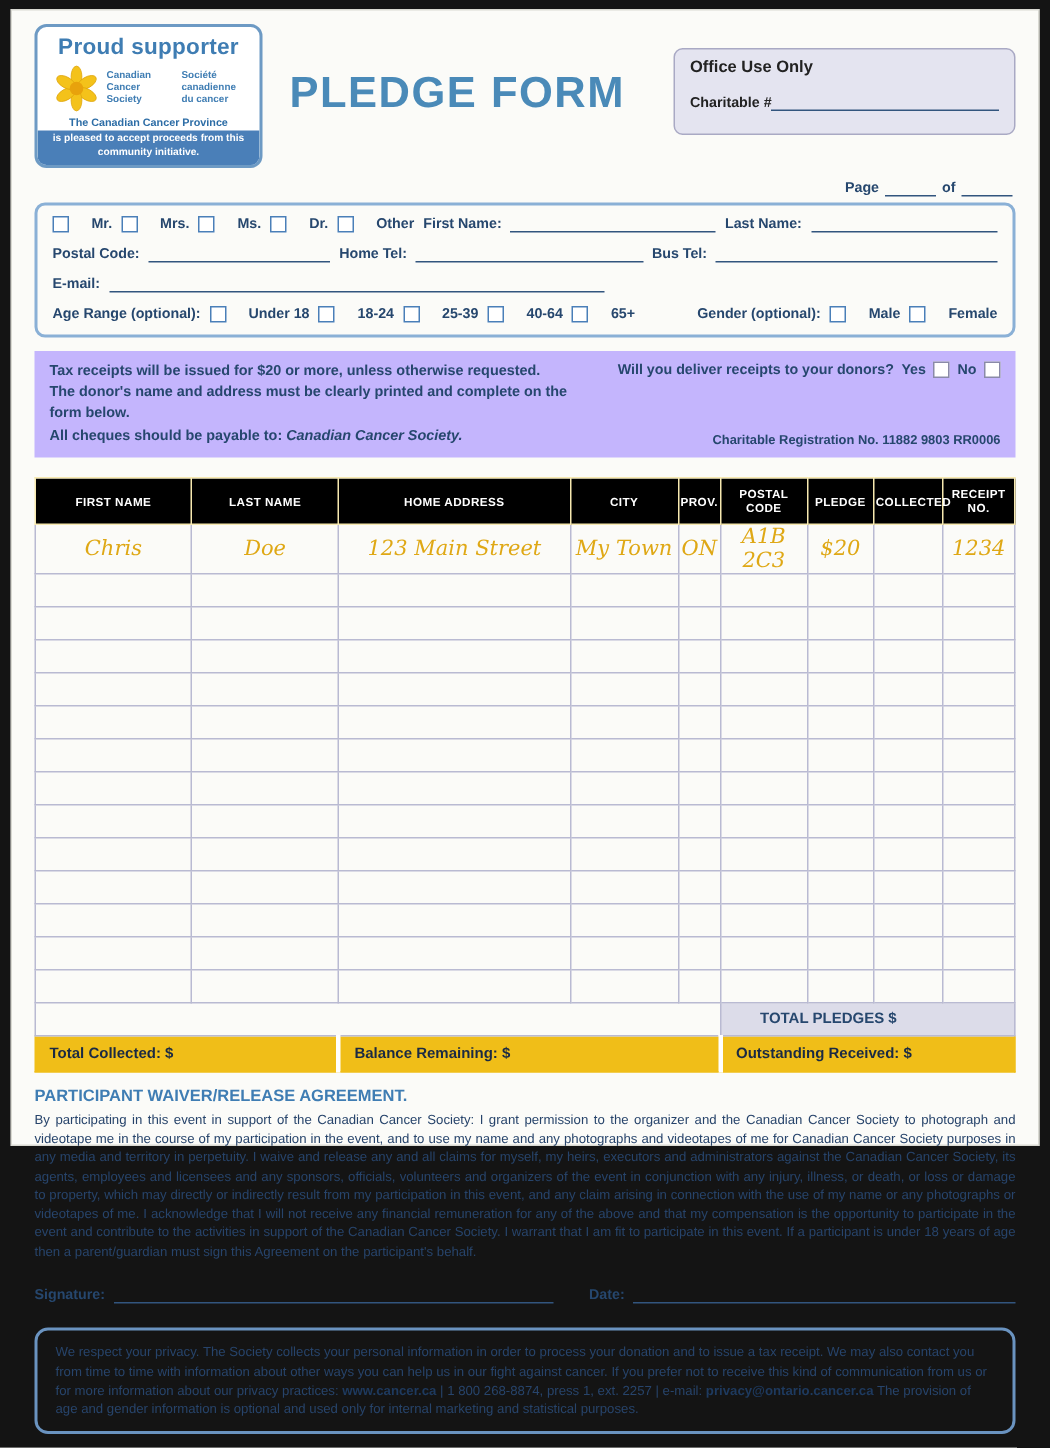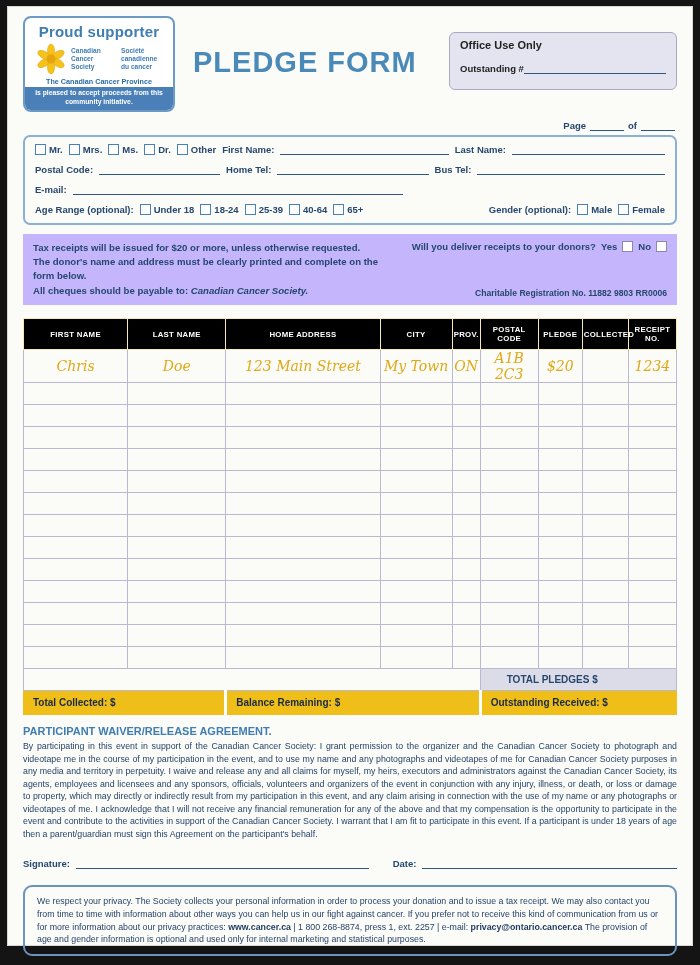--- a/index.html
+++ b/index.html
@@ -1,19 +1,19 @@
 <!DOCTYPE html>
 <html><head>
 <meta charset="utf-8">
 <style>
   * { margin:0; padding:0; box-sizing:border-box; }
   html,body { width:700px; }
   body { background:#1b1b1b; font-family:"Liberation Sans", sans-serif; }
   .frame { position:relative; width:700px; height:965px; background:#141414; }
-  .page  { position:absolute; left:7px; top:6px; width:686px; height:940px;
+  .page  { position:absolute; left:7px; top:6px; width:686px; height:758px;
            background:#fbfbf8; padding:10px 16px 0 16px; box-shadow:inset 0 0 0 1px #d9d9d2; }
 
   
   .header { display:flex; align-items:flex-start; }
   .logo-box { width:152px; border:2px solid #6d9ac4; border-radius:8px; background:#fff;
               padding:5px 4px 0 4px; text-align:center; overflow:hidden; }
   .supporter { color:#3f7db3; font-weight:bold; font-size:15px; letter-spacing:.2px; }
   .logo-row { display:flex; align-items:center; justify-content:center; gap:4px; margin:3px 0 2px; }
   .org-names { display:flex; gap:8px; text-align:left; }
   .org-col { font-size:6.6px; font-weight:bold; color:#3f7db3; line-height:1.25; width:42px; }
@@ -32,21 +32,21 @@
   .flex-line { flex:1; border-bottom:1px solid #32557e; height:11px; min-width:20px; }
   .short-line { width:34px; border-bottom:1px solid #32557e; height:11px; }
   .cb { width:11px; height:11px; border:1.5px solid #4a7fb8; background:#fff;
         display:inline-block; flex:none; }
   .label { font-weight:bold; color:#26476e; font-size:9.5px; white-space:nowrap; }
 
   
   .personal { border:2px solid #8ab0d6; border-radius:7px; padding:7px 10px 8px; margin-top:2px; }
   .prow { display:flex; align-items:flex-end; gap:6px; margin-top:9px; }
   .prow:first-child { margin-top:0; }
-  .cb-pair { display:flex; align-items:flex-end; gap:3px; }
+  .cb-pair { display:flex; align-items:flex-end; gap:15px; }
 
   
   .notice { background:#c4b5fd; margin-top:9px; padding:7px 10px; display:flex; gap:10px; }
   .notice-left { flex:1.35; }
   .notice-left div { font-weight:bold; color:#26476e; font-size:9.6px; line-height:1.5; }
   .notice-right { flex:1; display:flex; flex-direction:column; justify-content:space-between; }
   .deliver-row { display:flex; align-items:center; gap:5px; justify-content:flex-end; }
   .reg-no { text-align:right; font-size:8.6px; font-weight:bold; color:#26476e; margin-top:10px; }
   .cb-white { background:#fff; border-color:#8a8aa8; }
   em.payable { font-style:italic; }
@@ -107,21 +107,21 @@
       <div class="tag-band">is pleased to accept proceeds from this community initiative.</div>
     </div>
 
     <div class="title-wrap">
       <div class="page-title">PLEDGE FORM</div>
     </div>
 
     <div class="office-box">
       <div class="office-title">Office Use Only</div>
       <div class="participant-row">
-        <span>Outstanding #</span>
+        <span>Charitable #</span>
         <span class="flex-line"></span>
       </div>
     </div>
   </div>
 
   <div class="page-of">
     <span>Page</span>
     <span class="short-line"></span>
     <span>of</span>
     <span class="short-line"></span>

